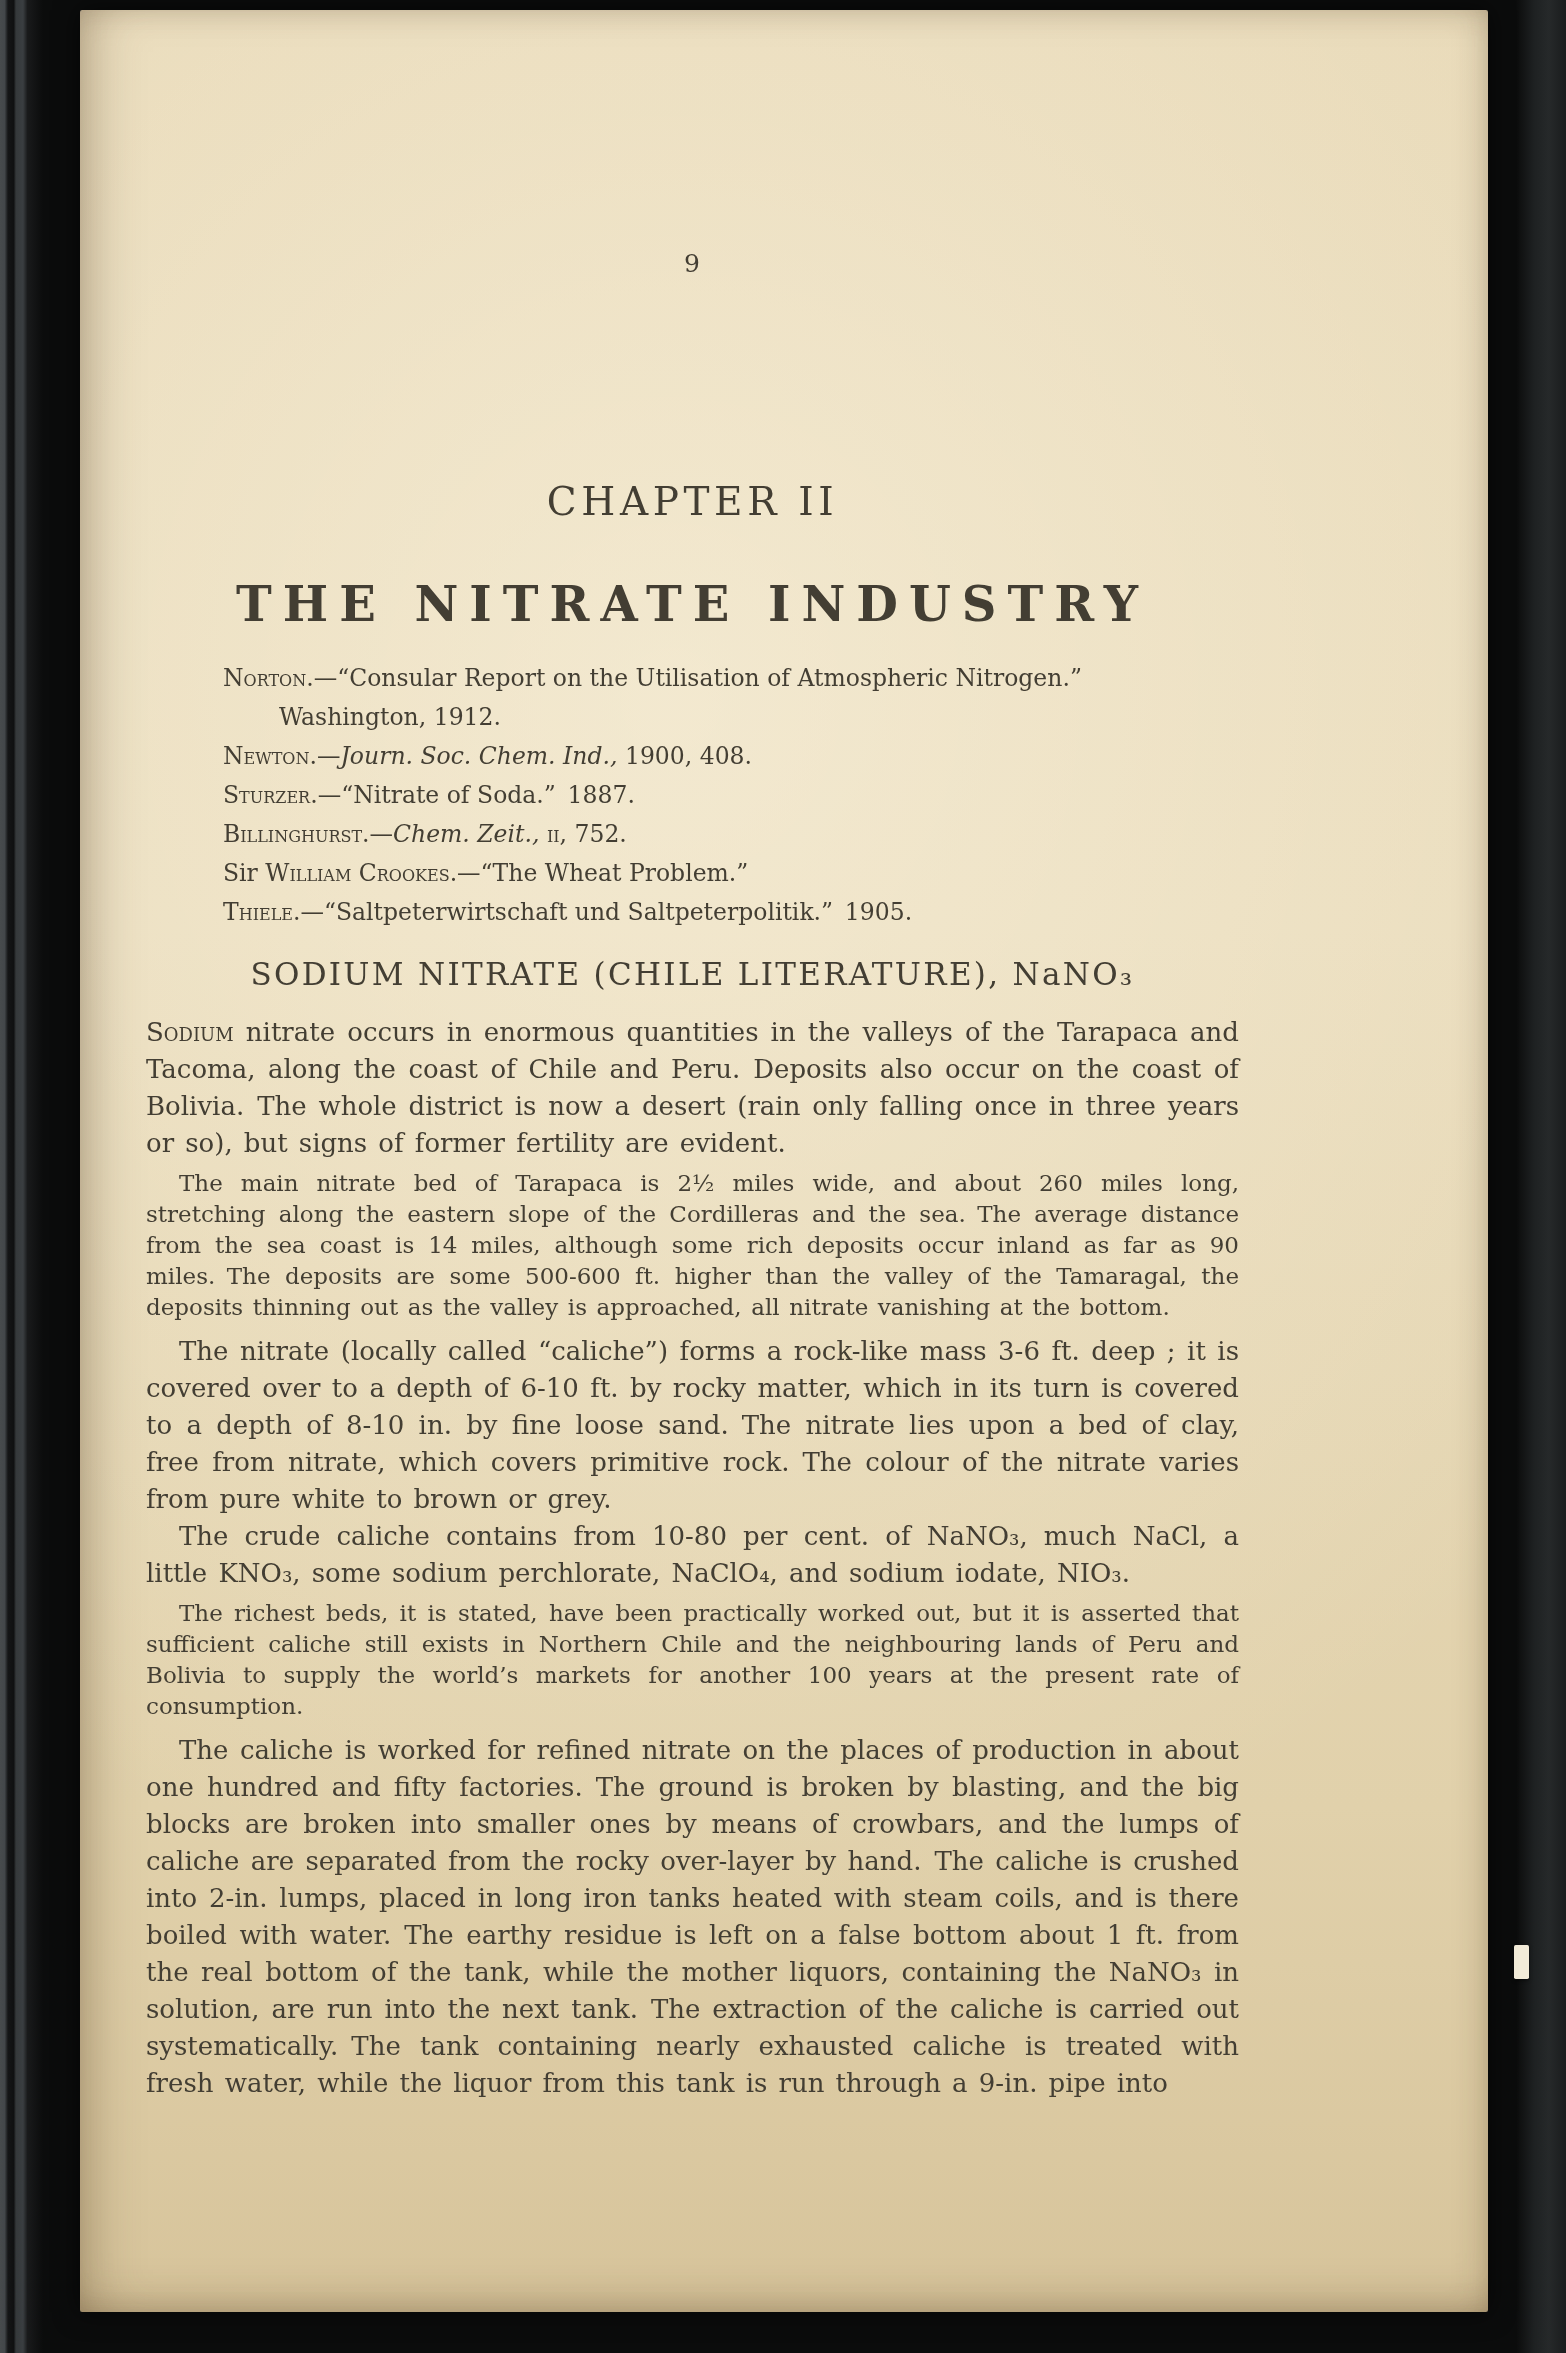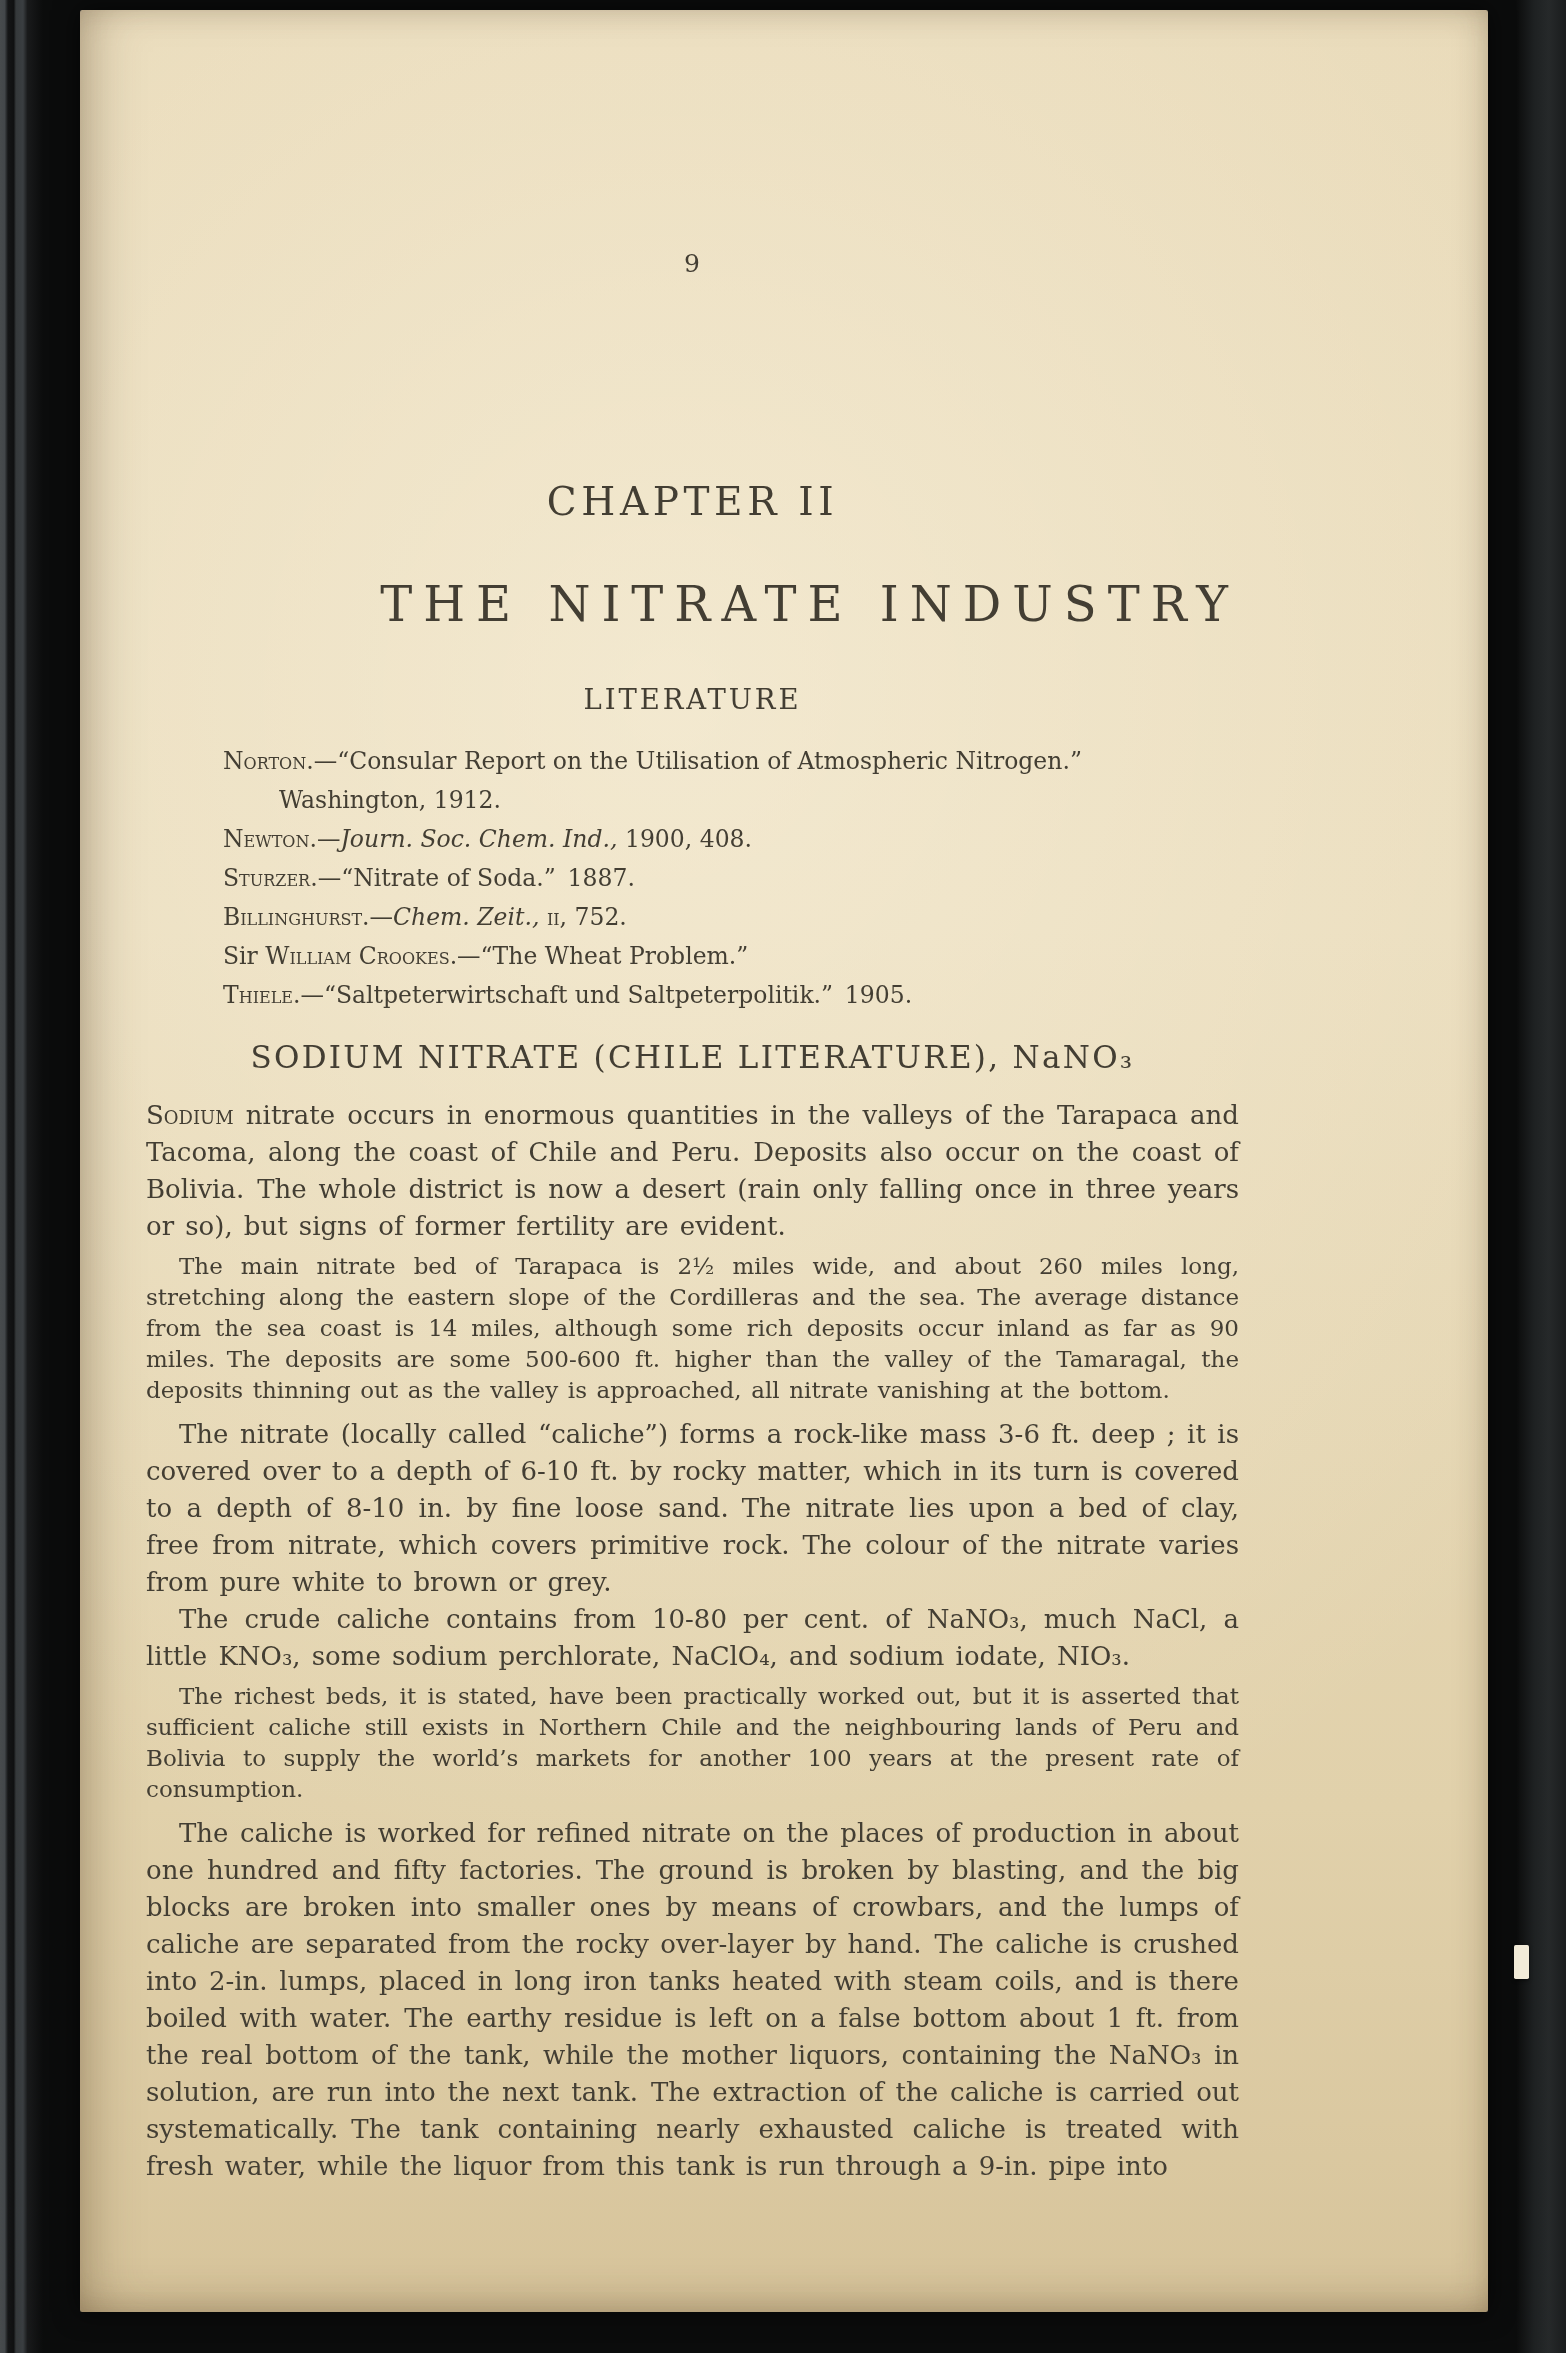--- a/index.html
+++ b/index.html
@@ -65,22 +65,22 @@
   }
 
   .page-number{
     text-align:center;font-size:25px;line-height:33px;letter-spacing:1.1px;margin:0;
   }
   .chapter{
     text-align:center;font-size:39px;line-height:49px;letter-spacing:4.6px;
     font-weight:normal;margin:197px 0 0;
   }
   .title{
-    text-align:right;font-size:48px;line-height:58px;letter-spacing:11px;
-    font-weight:normal;margin:49px 0 0;
+    text-align:center;font-size:48px;line-height:58px;letter-spacing:11px;
+    font-weight:bold;margin:49px 0 0;
   }
   .lit-head{
     text-align:center;font-size:27.5px;line-height:34px;letter-spacing:2.9px;
     font-weight:normal;margin:49px 0 0;
   }
   .lit-list{
     list-style:none;margin:26px 0 0;padding:0;
     font-size:23.5px;line-height:39px;
   }
   .lit-item{
@@ -113,21 +113,20 @@
 
   <div class="page">
     <div class="content">
 
       <div class="page-number">9</div>
 
       <h2 class="chapter">CHAPTER II</h2>
 
       <h1 class="title">THE NITRATE INDUSTRY</h1>
 
-      <h3 class="lit-head">LITERATURE</h3>
 
       <ul class="lit-list">
           <li class="lit-item"><span class="seg-sc">Norton.</span><span class="seg-plain">—“Consular Report on the Utilisation of Atmospheric Nitrogen.” Washington, 1912.</span></li>
           <li class="lit-item"><span class="seg-sc">Newton.</span><span class="seg-plain">—</span><span class="seg-i">Journ. Soc. Chem. Ind.,</span><span class="seg-plain"> 1900, 408.</span></li>
           <li class="lit-item"><span class="seg-sc">Sturzer.</span><span class="seg-plain">—“Nitrate of Soda.” 1887.</span></li>
           <li class="lit-item"><span class="seg-sc">Billinghurst.</span><span class="seg-plain">—</span><span class="seg-i">Chem. Zeit.,</span><span class="seg-plain"> </span><span class="seg-sc">ii</span><span class="seg-plain">, 752.</span></li>
           <li class="lit-item"><span class="seg-plain">Sir </span><span class="seg-sc">William Crookes.</span><span class="seg-plain">—“The Wheat Problem.”</span></li>
           <li class="lit-item"><span class="seg-sc">Thiele.</span><span class="seg-plain">—“Saltpeterwirtschaft und Saltpeterpolitik.” 1905.</span></li>
         </ul>
 

